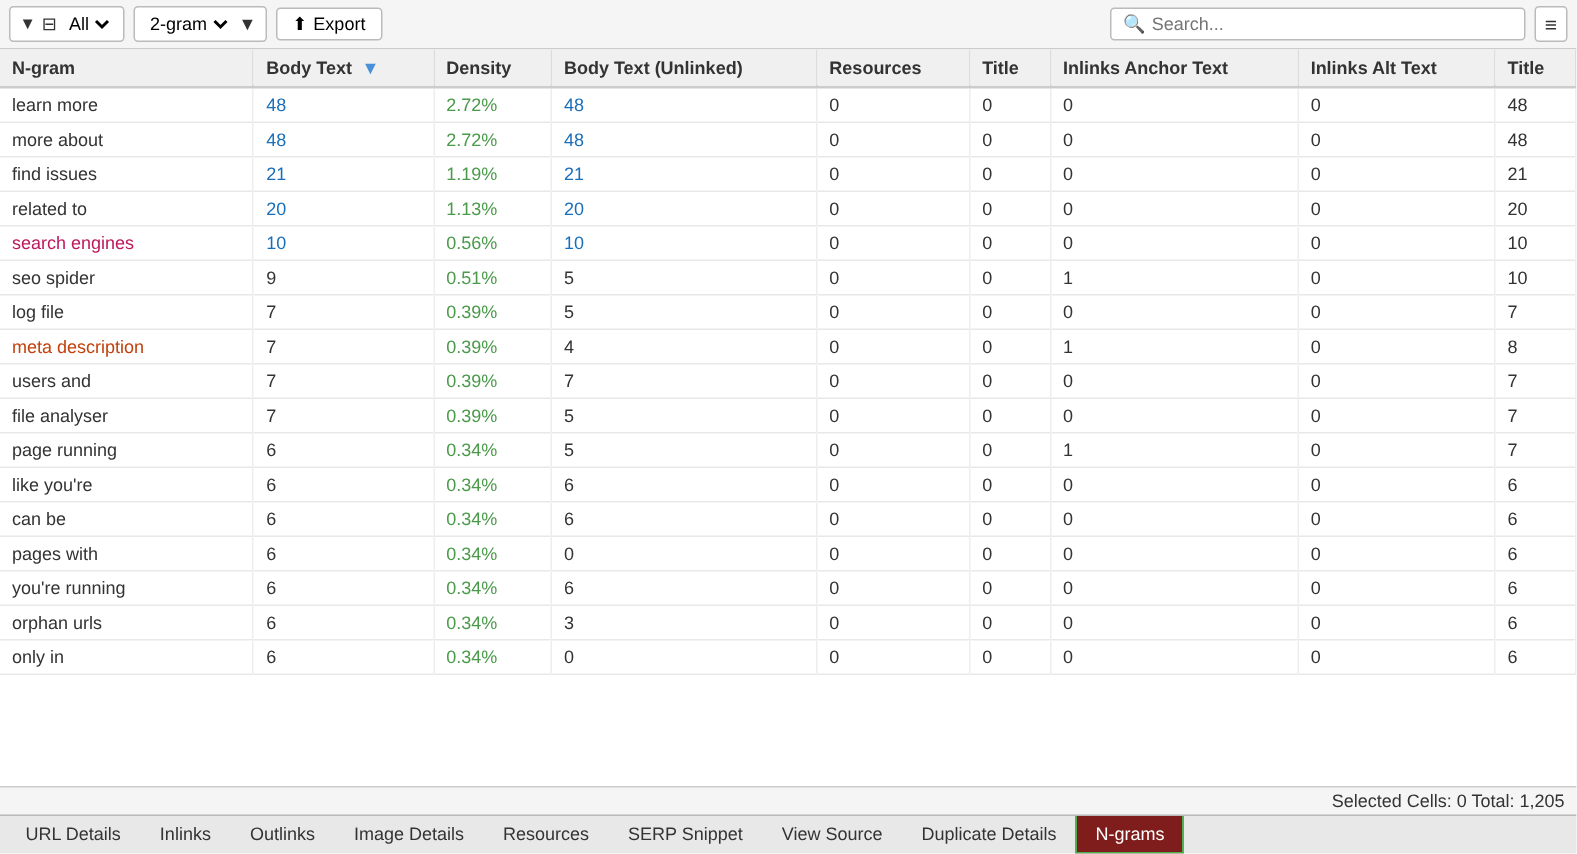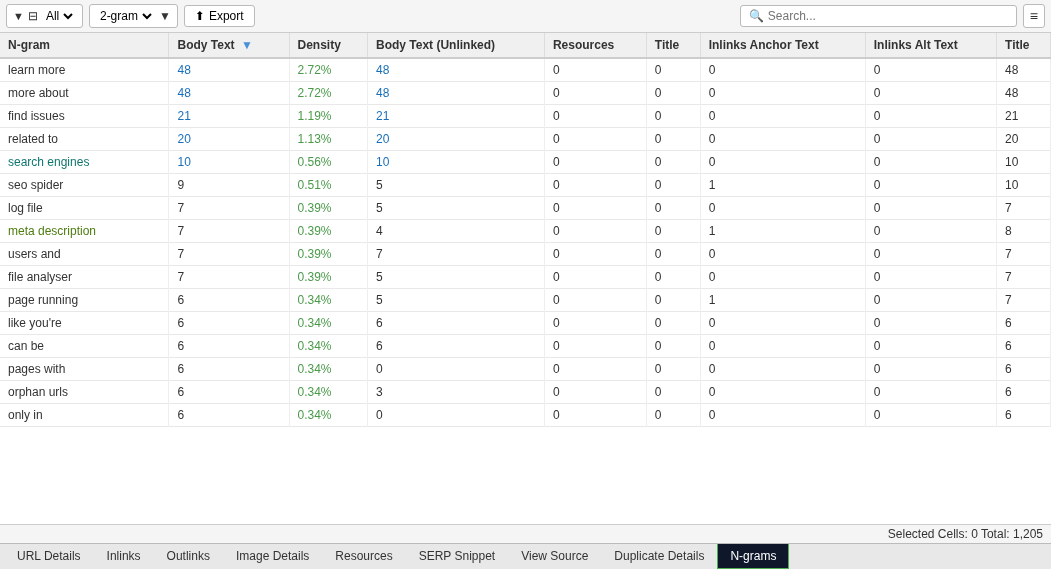--- a/index.html
+++ b/index.html
@@ -69,21 +69,21 @@
     #bottom-tabs {
       display: flex; align-items: flex-start; background: #e8e8e8;
       border-top: 1px solid #bbb; flex-shrink: 0; padding: 0 4px;
     }
     .tab {
       padding: 5px 12px; font-size: 12px; cursor: pointer;
       border: 1px solid transparent; border-top: none; color: #333;
       white-space: nowrap;
     }
     .tab.active {
-      background: #0f172a; color: white; border-color: #4cae4c;
+      background: #7f1d1d; color: white; border-color: #4cae4c;
     }
 
     
     #table-container::-webkit-scrollbar { width: 12px; height: 12px; }
     #table-container::-webkit-scrollbar-track { background: #f0f0f0; }
     #table-container::-webkit-scrollbar-thumb { background: #c0c0c0; border-radius: 2px; }
   </style>
 </head>
 <body>
 
@@ -174,21 +174,21 @@
           <td class="num-blue">20</td>
           <td class="num-green">1.13%</td>
           <td class="num-blue">20</td>
           <td>0</td>
           <td>0</td>
           <td>0</td>
           <td>0</td>
           <td>20</td>
         </tr>
         <tr>
-          <td style="color: #0f766e;">search engines</td>
+          <td style="color: #be185d;">search engines</td>
           <td class="num-blue">10</td>
           <td class="num-green">0.56%</td>
           <td class="num-blue">10</td>
           <td>0</td>
           <td>0</td>
           <td>0</td>
           <td>0</td>
           <td>10</td>
         </tr>
         <tr>
@@ -207,21 +207,21 @@
           <td>7</td>
           <td class="num-green">0.39%</td>
           <td>5</td>
           <td>0</td>
           <td>0</td>
           <td>0</td>
           <td>0</td>
           <td>7</td>
         </tr>
         <tr>
-          <td style="color: #4d7c0f;">meta description</td>
+          <td style="color: #c2410c;">meta description</td>
           <td>7</td>
           <td class="num-green">0.39%</td>
           <td>4</td>
           <td>0</td>
           <td>0</td>
           <td>1</td>
           <td>0</td>
           <td>8</td>
         </tr>
         <tr>
@@ -277,20 +277,31 @@
           <td>0</td>
           <td>0</td>
           <td>0</td>
           <td>6</td>
         </tr>
         <tr>
           <td style="color: rgb(51, 51, 51);">pages with</td>
           <td>6</td>
           <td class="num-green">0.34%</td>
           <td>0</td>
+          <td>0</td>
+          <td>0</td>
+          <td>0</td>
+          <td>0</td>
+          <td>6</td>
+        </tr>
+        <tr>
+          <td style="color: rgb(51, 51, 51);">you're running</td>
+          <td>6</td>
+          <td class="num-green">0.34%</td>
+          <td>6</td>
           <td>0</td>
           <td>0</td>
           <td>0</td>
           <td>0</td>
           <td>6</td>
         </tr>
         <tr>
           <td style="color: rgb(51, 51, 51);">orphan urls</td>
           <td>6</td>
           <td class="num-green">0.34%</td>

